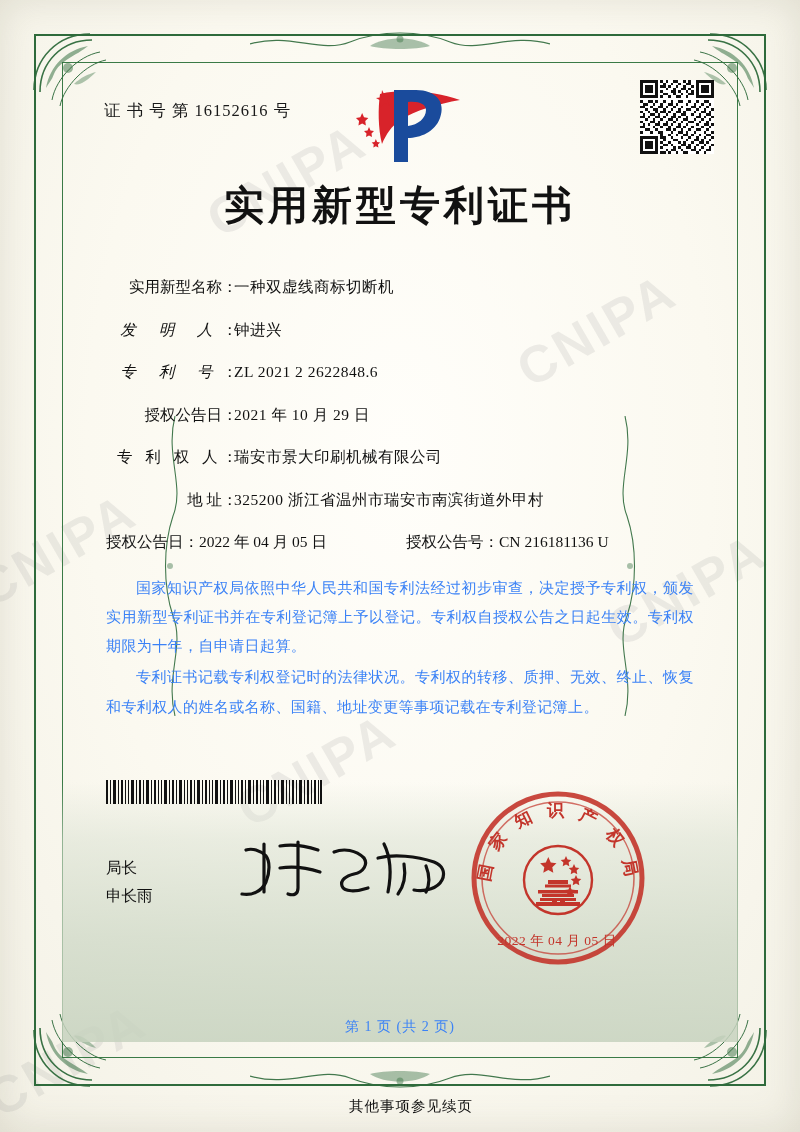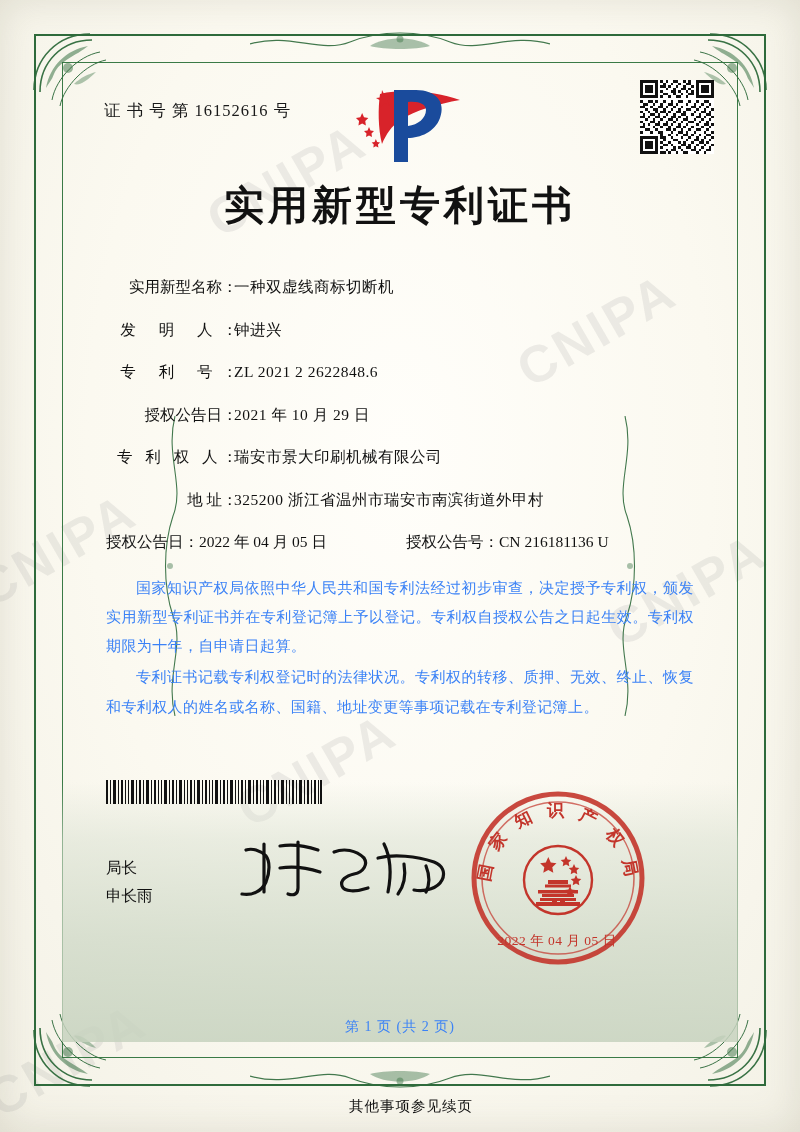--- a/index.html
+++ b/index.html
@@ -134,21 +134,21 @@
     align-items: baseline;
     margin-bottom: 27px;
   }
   .f-label {
     width: 116px;
     flex: 0 0 auto;
     letter-spacing: 0px;
     white-space: nowrap;
     text-align: right;
   }
-  .f-label.sp1 { letter-spacing: 9.5px; }
+  .f-label.sp1 { letter-spacing: 9.5px; font-style: italic; }
   .f-label.sp2 { letter-spacing: 4.5px; }
   .f-colon { width: 12px; flex: 0 0 auto; }
   .f-value { letter-spacing: .5px; }
   .f-value.mono { font-family: "Liberation Serif", serif; }
 
   .row-pub {
     display: flex;
     align-items: baseline;
     margin-bottom: 4px;
   }

